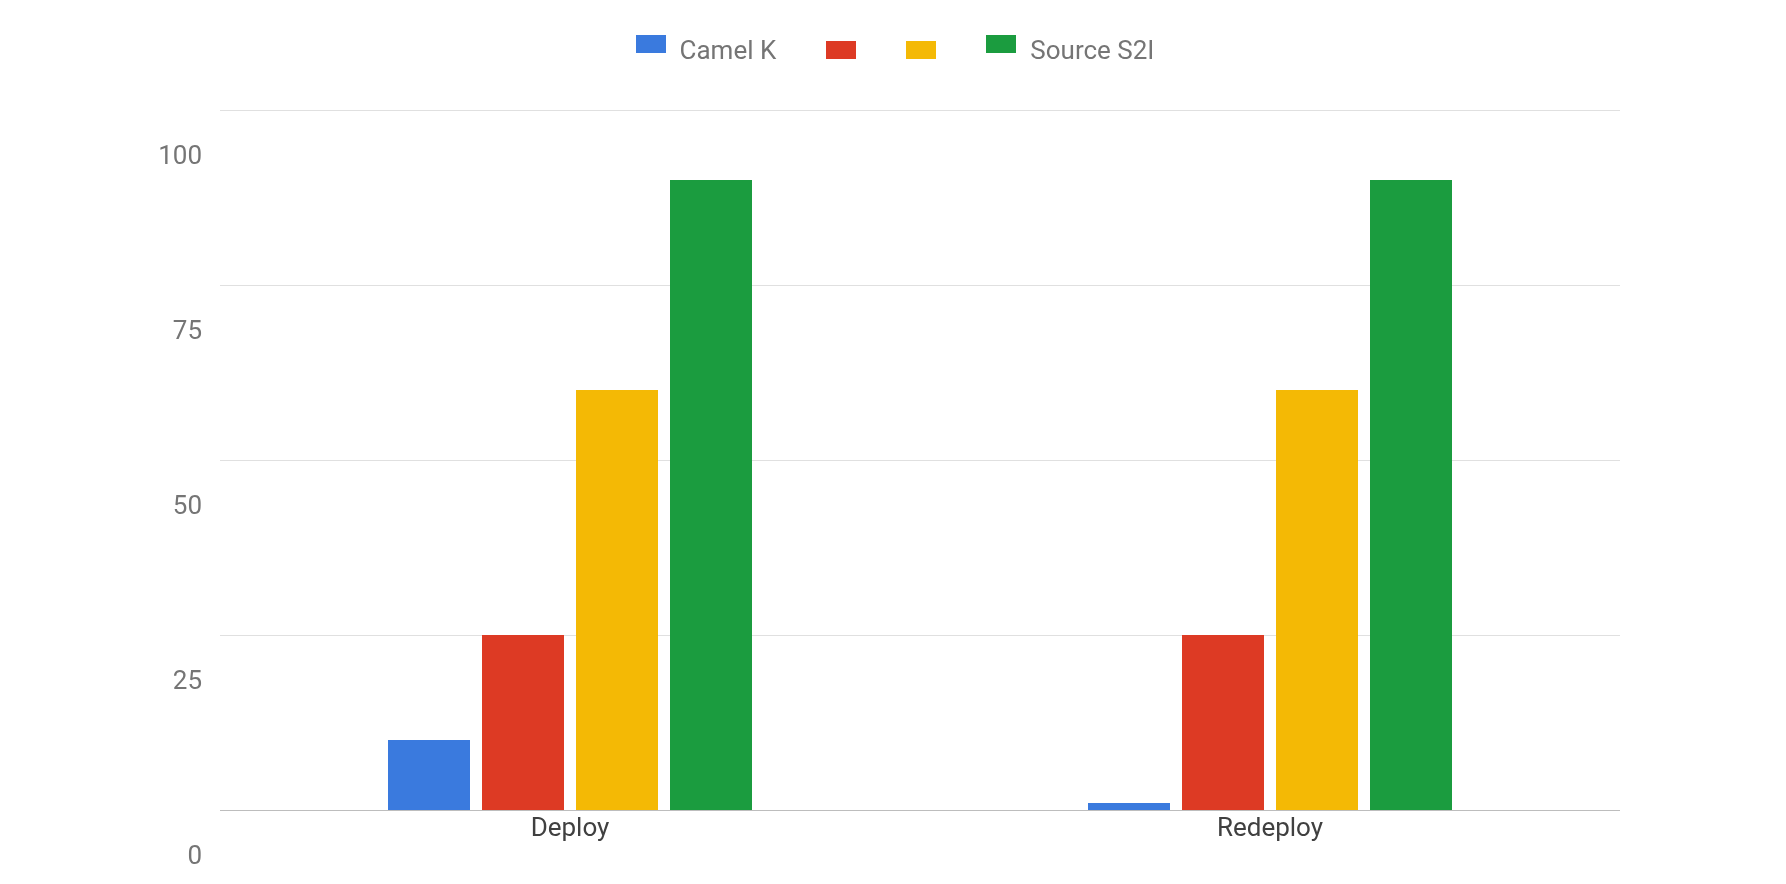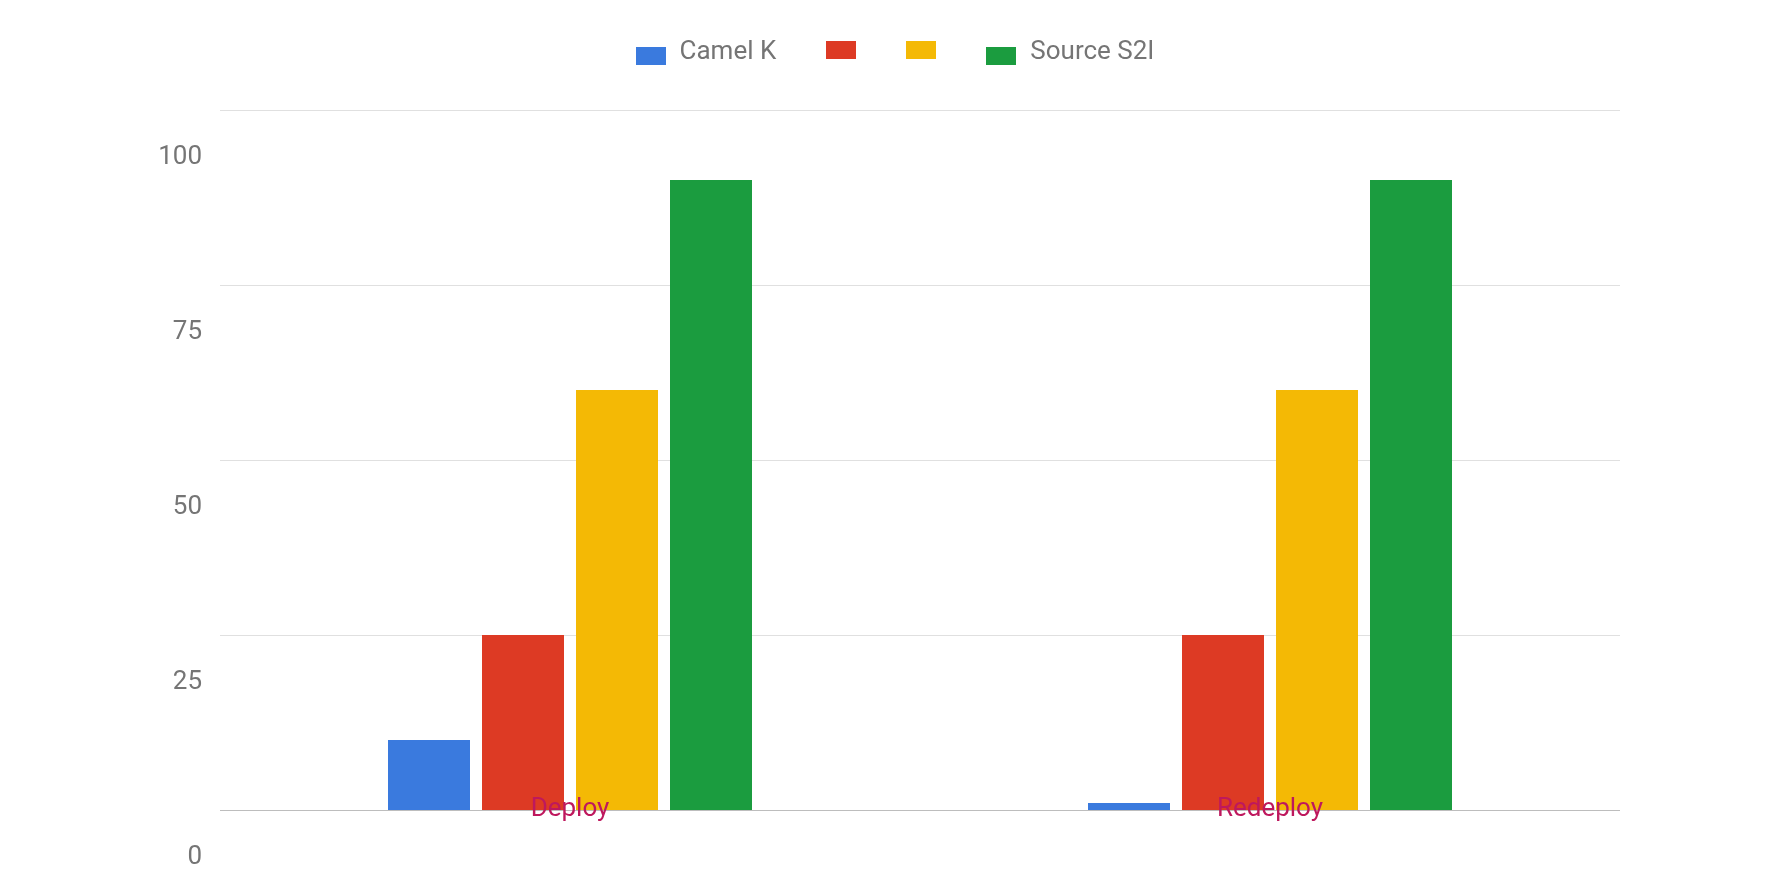--- a/index.html
+++ b/index.html
@@ -26,21 +26,21 @@
     display: flex;
     justify-content: center;
     align-items: center;
     gap: 50px;
     height: 60px;
     font-size: 26px;
     color: #757575;
   }
   .legend-item {
     display: flex;
-    align-items: flex-end;
+    align-items: flex-start;
     gap: 14px;
   }
   .swatch {
     width: 30px;
     height: 18px;
   }
 
   
   .plot {
     position: absolute;
@@ -74,23 +74,23 @@
 
   
   .bar {
     position: absolute;
     bottom: 0;
   }
 
   
   .xlabel {
     position: absolute;
-    top: 772px;
+    top: 792px;
     font-size: 26px;
-    color: #be185d;
+    color: #404040;
     text-align: center;
     transform: translateX(-50%);
   }
 </style>
 </head>
 <body>
 
 <div class="chart-wrap">
 
   <div class="legend">

